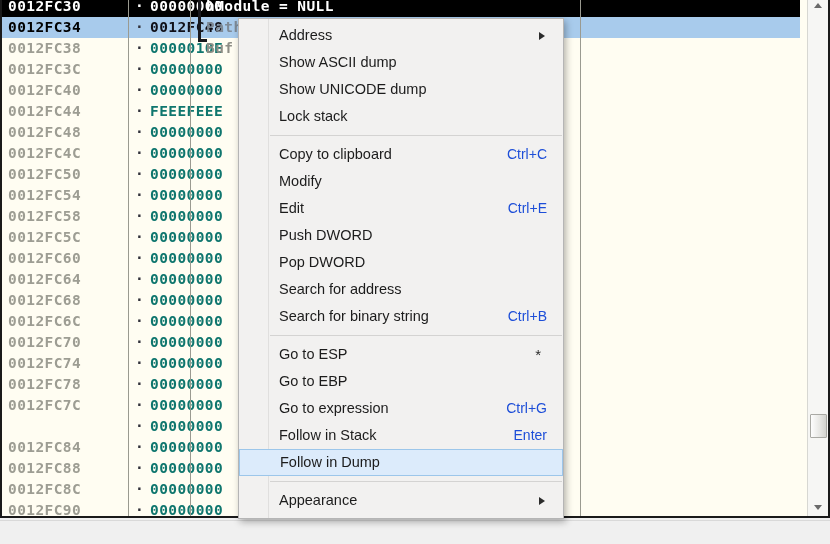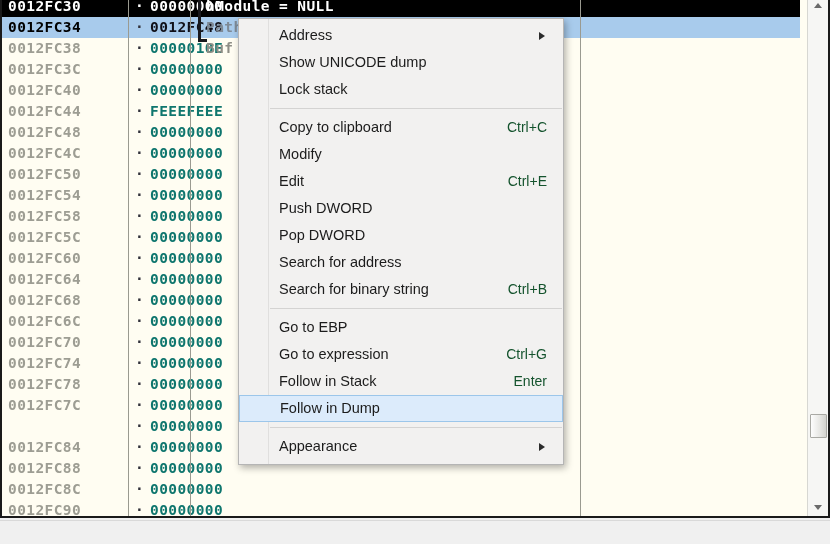--- a/index.html
+++ b/index.html
@@ -181,21 +181,21 @@
     background: #dcebfb;
     border: 1px solid #9cc6ea;
     height: 27px;
     line-height: 25px;
   }
   .ctx-accel {
     position: absolute;
     right: 16px;
     top: 0;
     font-size: 14px;
-    color: #14532d;
+    color: #1d4ed8;
   }
   .ctx-arrow {
     position: absolute;
     right: 18px;
     top: 50%;
     margin-top: -4px;
     width: 0; height: 0;
     border-top: 4px solid transparent;
     border-bottom: 4px solid transparent;
     border-left: 6px solid #2b2b2b;
@@ -466,31 +466,33 @@
       <div class="vs-btn down">
         <span class="vs-arrow"></span>
       </div>
     </div>
 
   </div>
 
   <div class="ctx-menu" id="ctx-menu">
     <div class="ctx-gutter"></div>
   <div class="ctx-item"><span>Address</span><span class="ctx-arrow"></span></div>
+      <div class="ctx-item"><span>Show ASCII dump</span></div>
       <div class="ctx-item"><span>Show UNICODE dump</span></div>
       <div class="ctx-item"><span>Lock stack</span></div>
       <div class="ctx-sep"></div>
       <div class="ctx-item"><span>Copy to clipboard</span><span class="ctx-accel">Ctrl+C</span></div>
       <div class="ctx-item"><span>Modify</span></div>
       <div class="ctx-item"><span>Edit</span><span class="ctx-accel">Ctrl+E</span></div>
       <div class="ctx-item"><span>Push DWORD</span></div>
       <div class="ctx-item"><span>Pop DWORD</span></div>
       <div class="ctx-item"><span>Search for address</span></div>
       <div class="ctx-item"><span>Search for binary string</span><span class="ctx-accel">Ctrl+B</span></div>
       <div class="ctx-sep"></div>
+      <div class="ctx-item"><span>Go to ESP</span><span class="ctx-star">*</span></div>
       <div class="ctx-item"><span>Go to EBP</span></div>
       <div class="ctx-item"><span>Go to expression</span><span class="ctx-accel">Ctrl+G</span></div>
       <div class="ctx-item"><span>Follow in Stack</span><span class="ctx-accel">Enter</span></div>
       <div class="ctx-item highlight"><span>Follow in Dump</span></div>
       <div class="ctx-sep"></div>
       <div class="ctx-item"><span>Appearance</span><span class="ctx-arrow"></span></div>
     </div>
 
   <div class="bottom-strip"></div>
 

